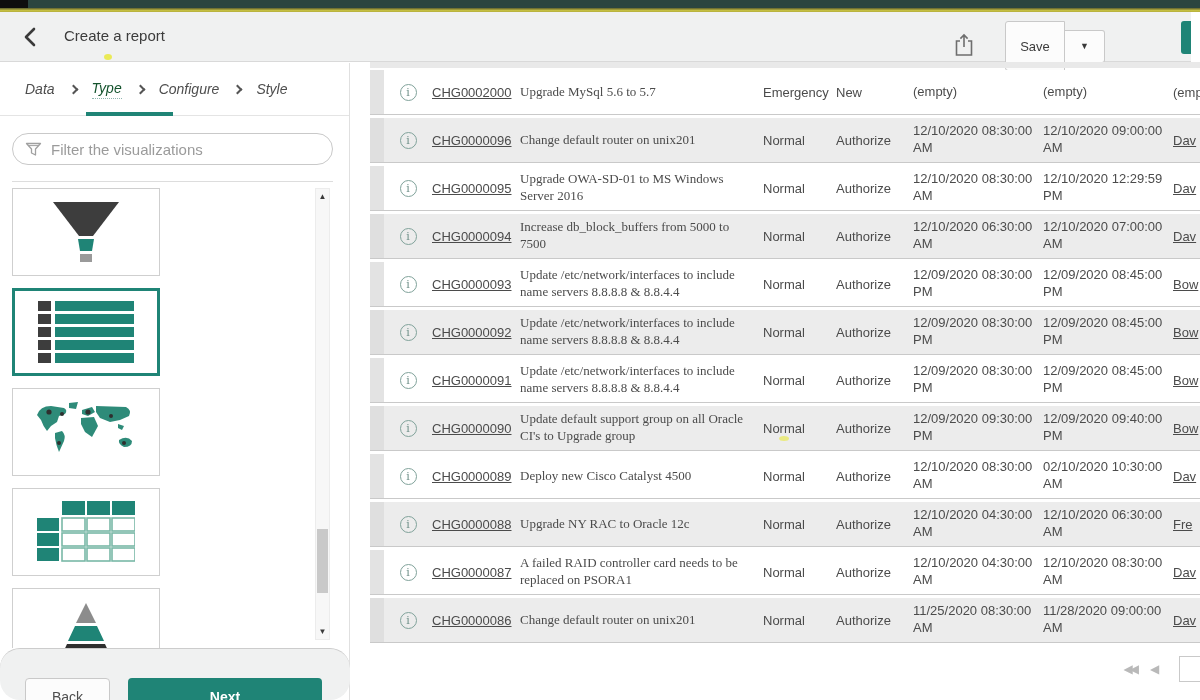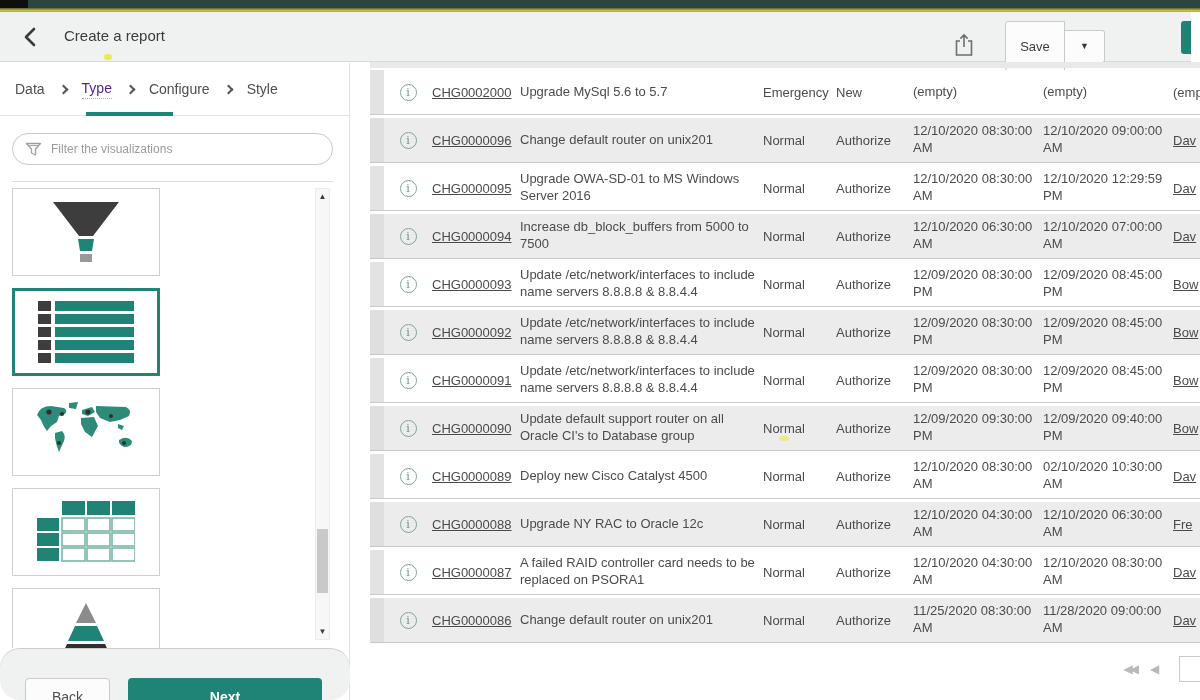--- a/index.html
+++ b/index.html
@@ -24,30 +24,30 @@
               font-family:"Liberation Sans", sans-serif; }
   .caret-btn { height:33px; width:40px; background:#fcfcfc; border:1px solid #c9c9c9;
                border-left:none; border-radius:0 3px 3px 0; color:#3a3a3a; font-size:9px; cursor:pointer; }
   .teal-sliver { position:absolute; right:0; top:9px; width:10px; height:33px;
                  background:#1f8476; border-radius:3px 0 0 3px; }
 
   
   .sidebar { position:absolute; left:0; top:63px; width:350px; bottom:0;
              background:#fff; border-right:1px solid #e0e0e0; }
   .crumbs { height:53px; border-bottom:1px solid #e4e4e4; display:flex; align-items:center;
-            padding-left:15px; position:relative; font-size:14px; color:#4e4e4e; }
+            padding-left:25px; position:relative; font-size:14px; color:#4e4e4e;font-style:italic; }
   .step { cursor:pointer; }
-  .step.active { color:#4c1d95; border-bottom:1px dotted #8fb5ae; padding-bottom:2px; }
+  .step.active { color:#14532d; border-bottom:1px dotted #8fb5ae; padding-bottom:2px; }
   .sep { width:7px; height:7px; border-top:2px solid #555; border-right:2px solid #555;
          transform:rotate(45deg); margin:0 15px; flex:none; }
   .active-bar { position:absolute; bottom:-1px; left:86px; width:87px; height:4px; background:#1f8476; }
 
   .filter-wrap { margin:17px 16px 0 12px; border:1px solid #c9c9c9; border-radius:17px;
                  height:32px; display:flex; align-items:center; padding:0 12px; gap:9px; background:#fff; }
-  .filter-wrap input { border:none; outline:none; font-size:12px; color:#ef4444; flex:1; background:transparent;
+  .filter-wrap input { border:none; outline:none; font-size:15px; color:#ef4444; flex:1; background:transparent;
                        font-family:"Liberation Sans", sans-serif; }
   .filter-wrap input::placeholder { color:#9b9b9b; }
   .list-divider { margin:16px 16px 0 12px; border-top:1px solid #ddd; }
 
   .viz-list { position:absolute; top:119px; left:0; right:0; bottom:52px; overflow:hidden; }
   .viz-card { width:148px; height:88px; border:1px solid #cfcfcf; margin:0 0 12px 12px;
               display:flex; align-items:center; justify-content:center; background:#fff; cursor:pointer; }
   .viz-card:first-child { margin-top:6px; }
   .viz-card.selected { border:3px solid #1f8476; }
 
@@ -70,21 +70,21 @@
   .content { position:absolute; left:370px; top:62px; width:958px; overflow:hidden; }
   .partial-row { height:6px; background:#e9e9e9; margin-bottom:2px; min-width:845px; }
   .trow { display:flex; min-width:845px; height:45px; background:#fff;
           border-bottom:1px solid #c9c9c9; margin-bottom:3px; font-size:13px; color:#4b4b4b; }
   .trow.alt { background:#ececec; }
   .gutter { width:14px; background:#e3e3e3; flex:none; }
   .trow.alt .gutter { background:#dfdfdf; }
   .cell { display:flex; align-items:center; flex:none; padding-right:8px; }
   .c-icon { width:48px; justify-content:center; padding-right:0; }
   .c-num  { width:88px; }
-  .c-desc { width:243px; line-height:1.28; }
+  .c-desc { width:243px; line-height:1.28;font-family:Liberation Serif, serif; }
   .c-pri  { width:73px; }
   .c-state{ width:77px; }
   .c-start{ width:130px; line-height:1.3; }
   .c-end  { width:130px; line-height:1.3; }
   .c-who  { width:42px; }
   .tlink { color:#4b4b4b; text-decoration:underline; cursor:pointer; }
   .info-icon { width:17px; height:17px; border:1px solid #80a29a; border-radius:50%; color:#6e8f88;
                font-size:11px; line-height:15px; text-align:center; cursor:pointer; flex:none;
                font-family:"DejaVu Serif", serif; }
   .info-icon::before { content:"i"; }
@@ -370,21 +370,21 @@
   </div>
 
   <div class="trow alt">
     <div class="gutter"></div>
     <div class="cell c-icon">
         <span class="info-icon"></span>
       </div>
     <div class="cell c-num">
         <a class="tlink">CHG0000090</a>
       </div>
-    <div class="cell c-desc">Update default support router on all Oracle CI's to Database group</div>
+    <div class="cell c-desc">Update default support group on all Oracle CI's to Upgrade group</div>
     <div class="cell c-pri">Normal</div>
     <div class="cell c-state">Authorize</div>
     <div class="cell c-start">12/09/2020 09:30:00 PM</div>
     <div class="cell c-end">12/09/2020 09:40:00 PM</div>
     <div class="cell c-who">
         <a class="tlink">Bow</a>
       </div>
   </div>
 
   <div class="trow">

